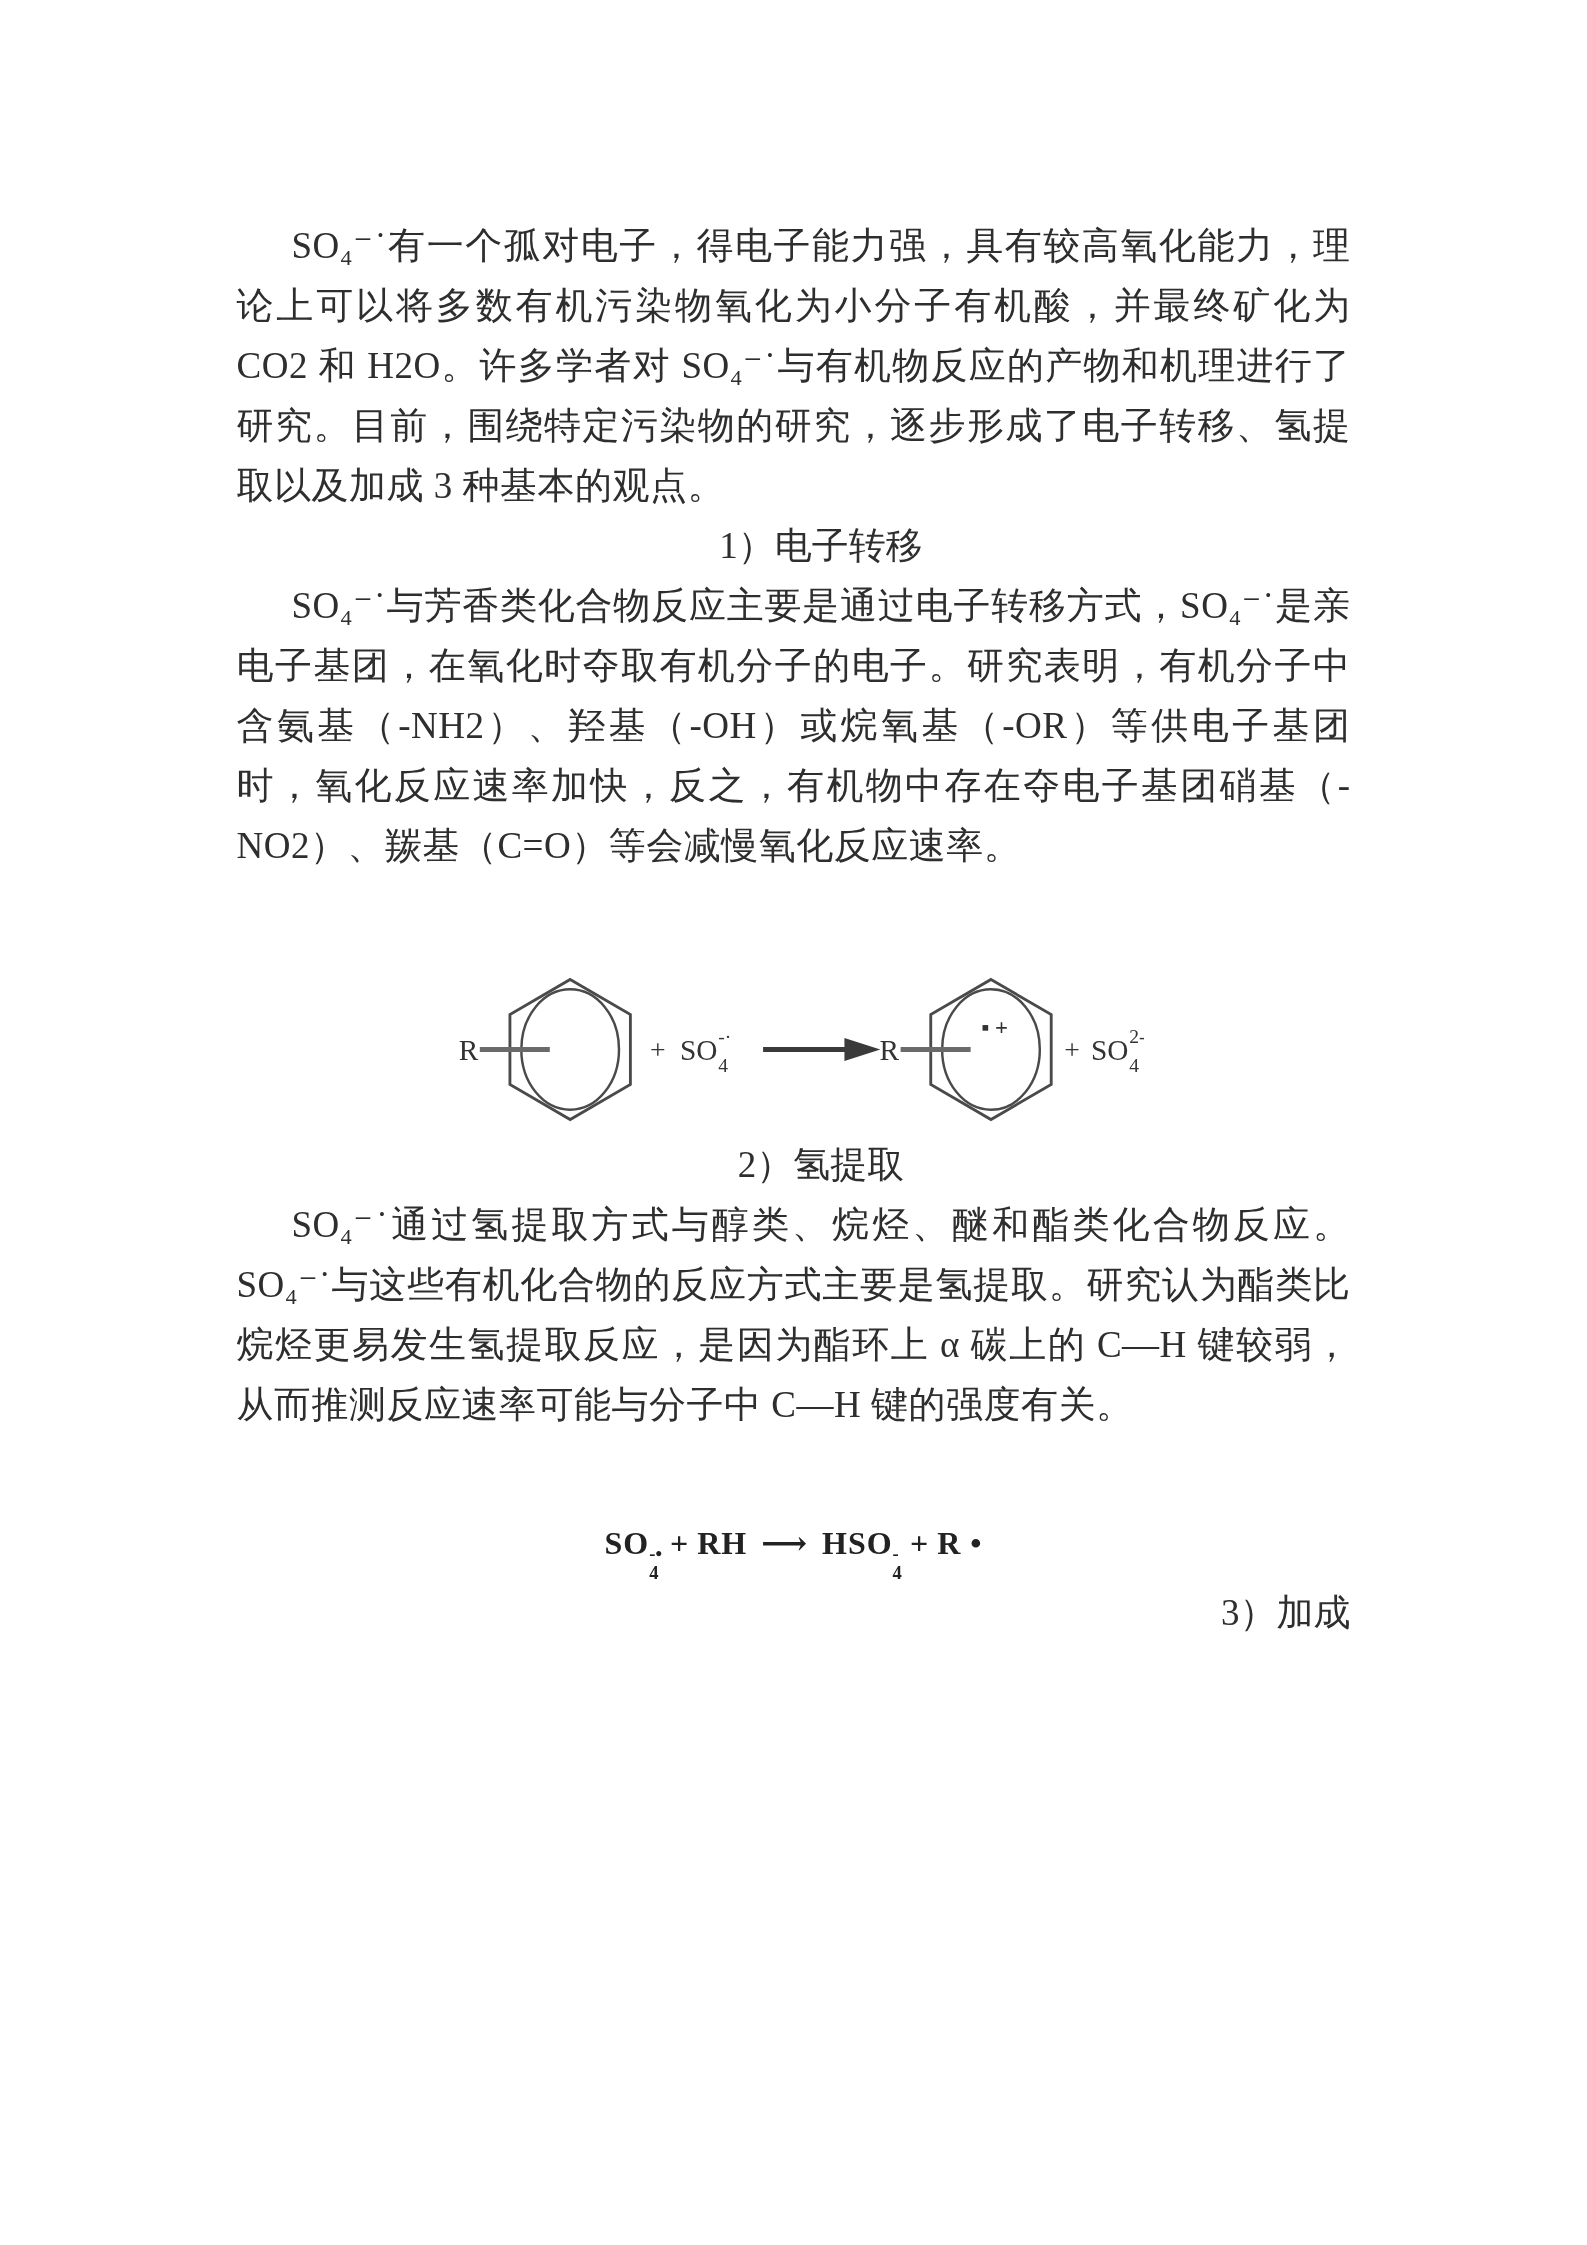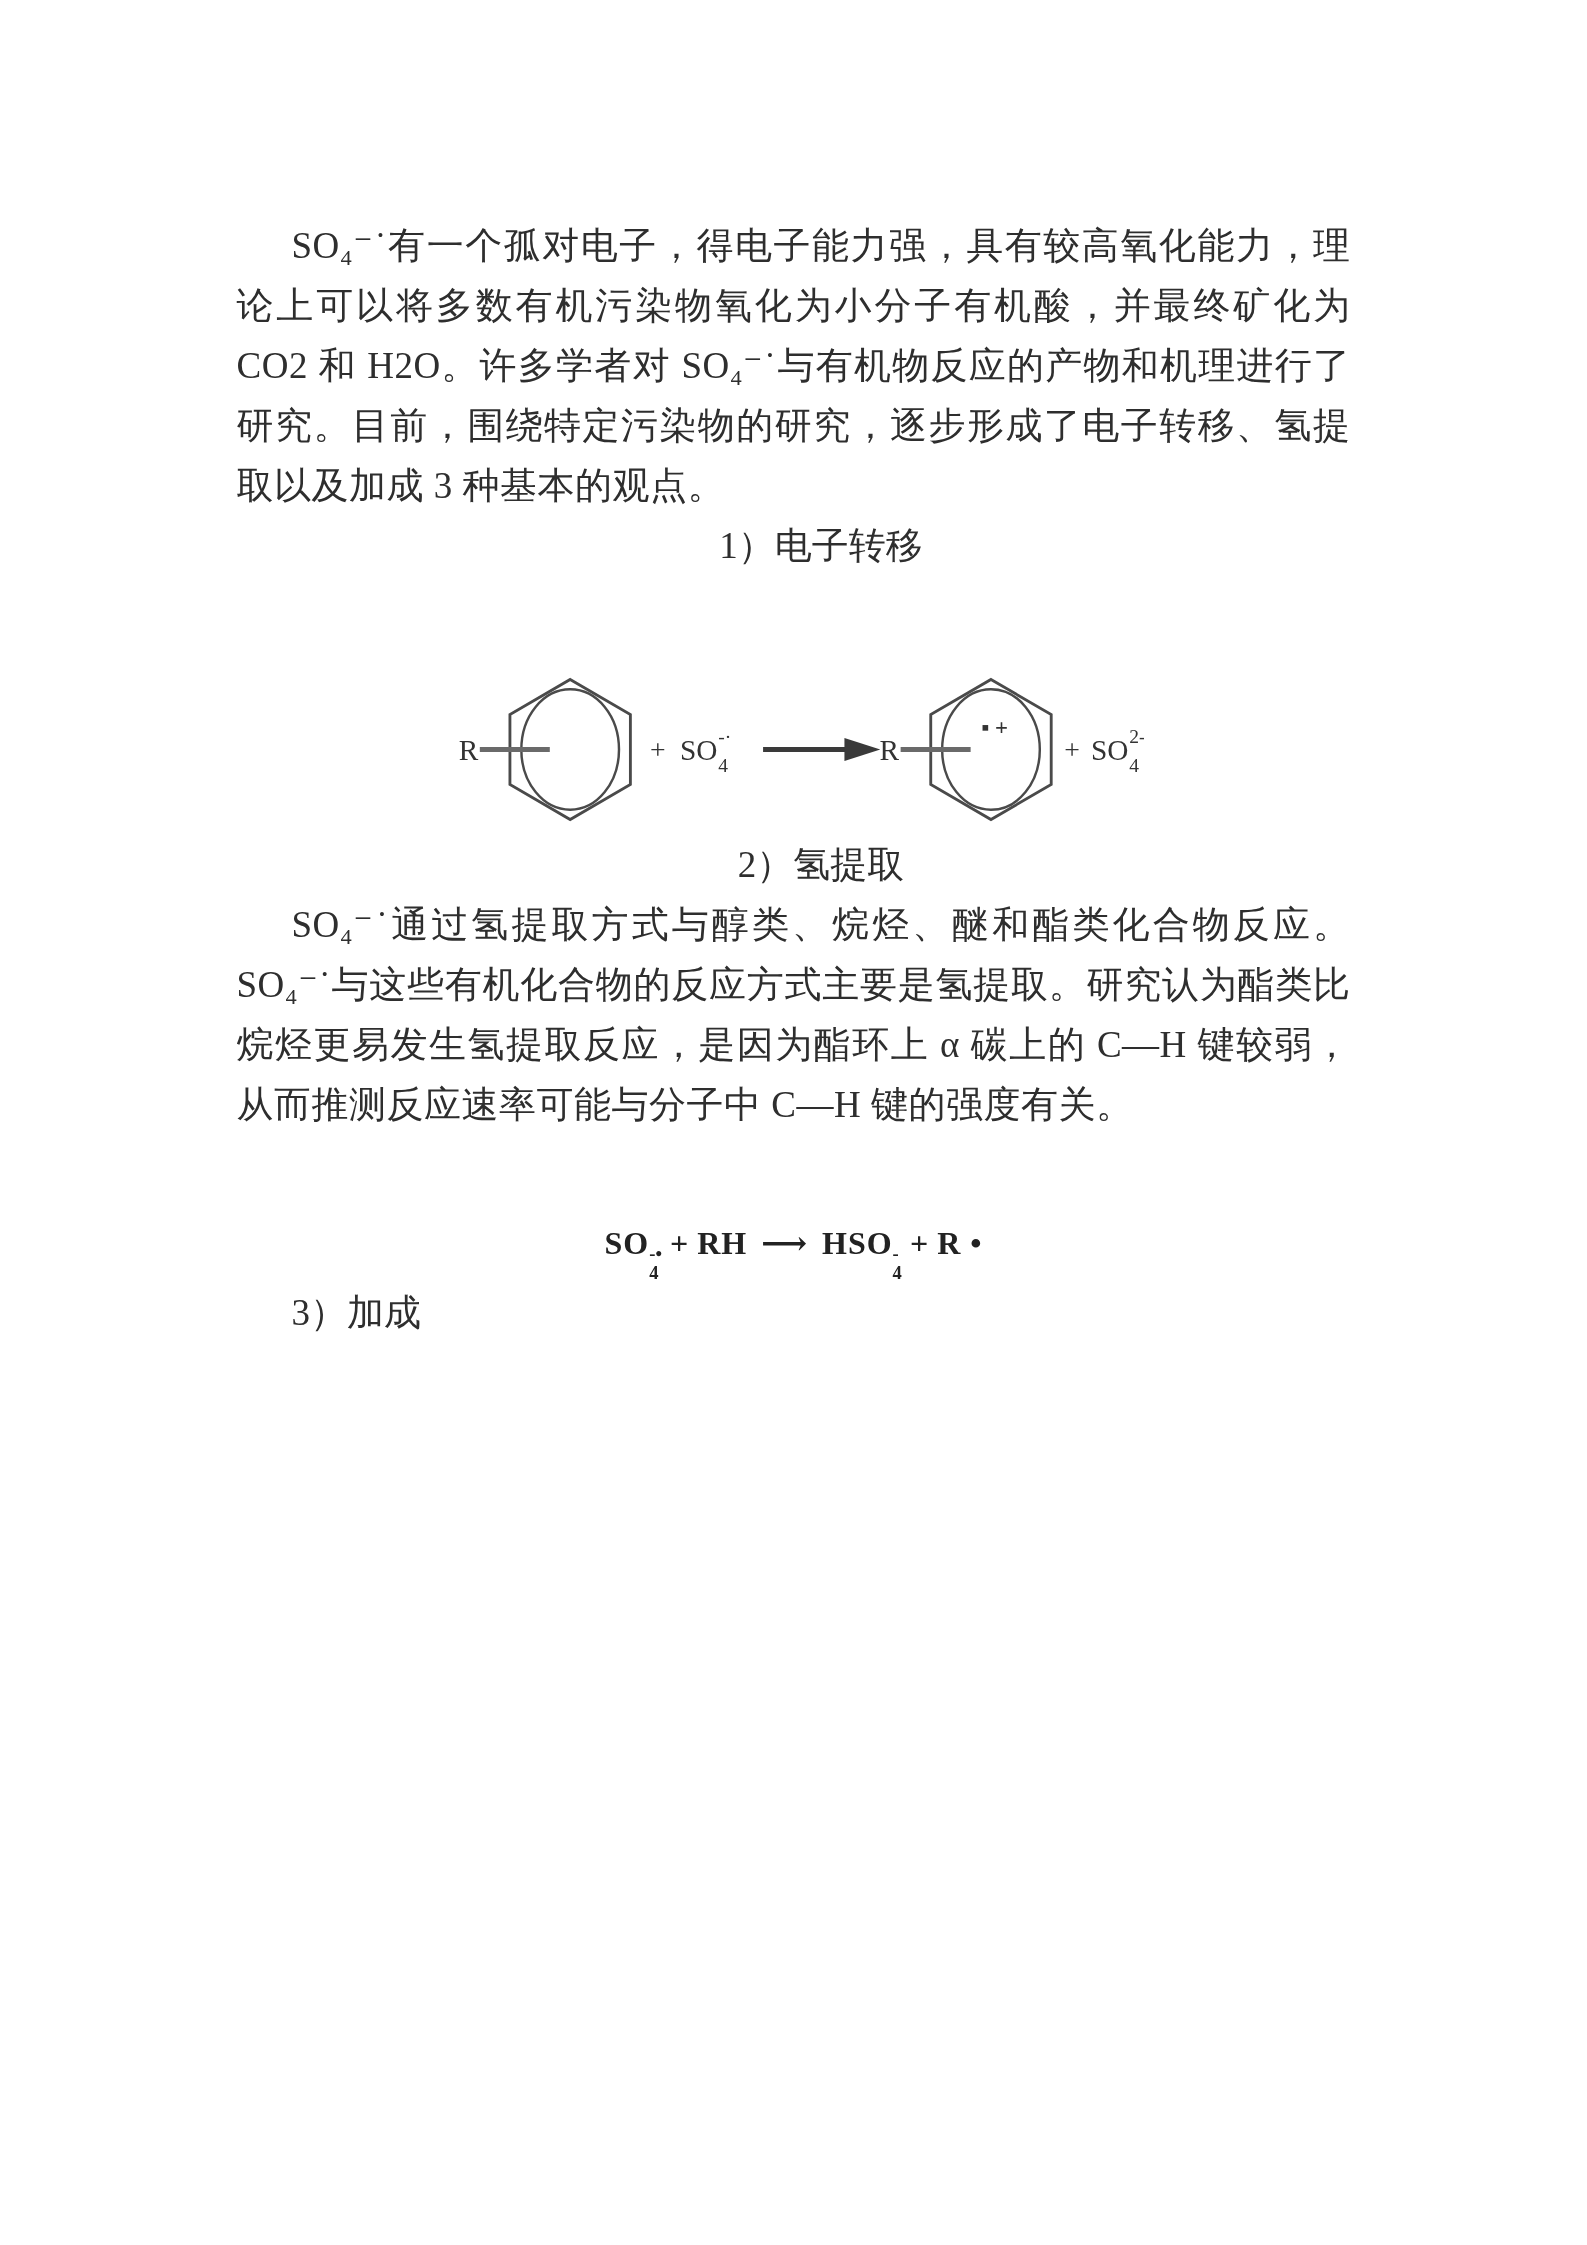--- a/index.html
+++ b/index.html
@@ -43,21 +43,21 @@
   .p3{margin-top:80px;}
   .equation{
     margin-top:78px;
     text-align:center;
     font-size:32px;
     font-weight:bold;
     color:#222222;
     line-height:60px;
     letter-spacing:1px;
   }
-  .h3{margin-top:112px;}
+  .h3{margin-top:112px;text-align:right;}
   .chem{display:inline-block;white-space:nowrap;}
   .subsup{
     display:inline-flex;
     flex-direction:column;
     justify-content:center;
     font-size:0.58em;
     line-height:1.05;
     vertical-align:-0.32em;
     text-align:left;
     letter-spacing:0;
@@ -71,20 +71,21 @@
 </head>
 <body>
 
 <div class="page">
   <div class="content">
 
     <p class="para p1">SO₄⁻˙有一个孤对电子，得电子能力强，具有较高氧化能力，理论上可以将多数有机污染物氧化为小分子有机酸，并最终矿化为 CO2 和 H2O。许多学者对 SO₄⁻˙与有机物反应的产物和机理进行了研究。目前，围绕特定污染物的研究，逐步形成了电子转移、氢提取以及加成 3 种基本的观点。</p>
 
     <p class="heading h1">1）电子转移</p>
 
+    <p class="para p2">SO₄⁻˙与芳香类化合物反应主要是通过电子转移方式，SO₄⁻˙是亲电子基团，在氧化时夺取有机分子的电子。研究表明，有机分子中含氨基（-NH2）、羟基（-OH）或烷氧基（-OR）等供电子基团时，氧化反应速率加快，反之，有机物中存在夺电子基团硝基（-NO2）、羰基（C=O）等会减慢氧化反应速率。</p>
 
     <div class="figure-wrap">
       <svg width="700" height="163" viewBox="0 0 860 200">
 
         <g>
           <polygon points="155,14 229,57 229,143 155,186 81,143 81,57" fill="none" stroke="#4a4a4a" stroke-width="3.5"></polygon>
           <ellipse cx="155" cy="100" rx="60" ry="74" fill="none" stroke="#4a4a4a" stroke-width="3"></ellipse>
           <line x1="44" y1="100" x2="130" y2="100" stroke="#6a6a6a" stroke-width="6"></line>
           <text x="18" y="113" font-size="36">R</text>
         </g>

